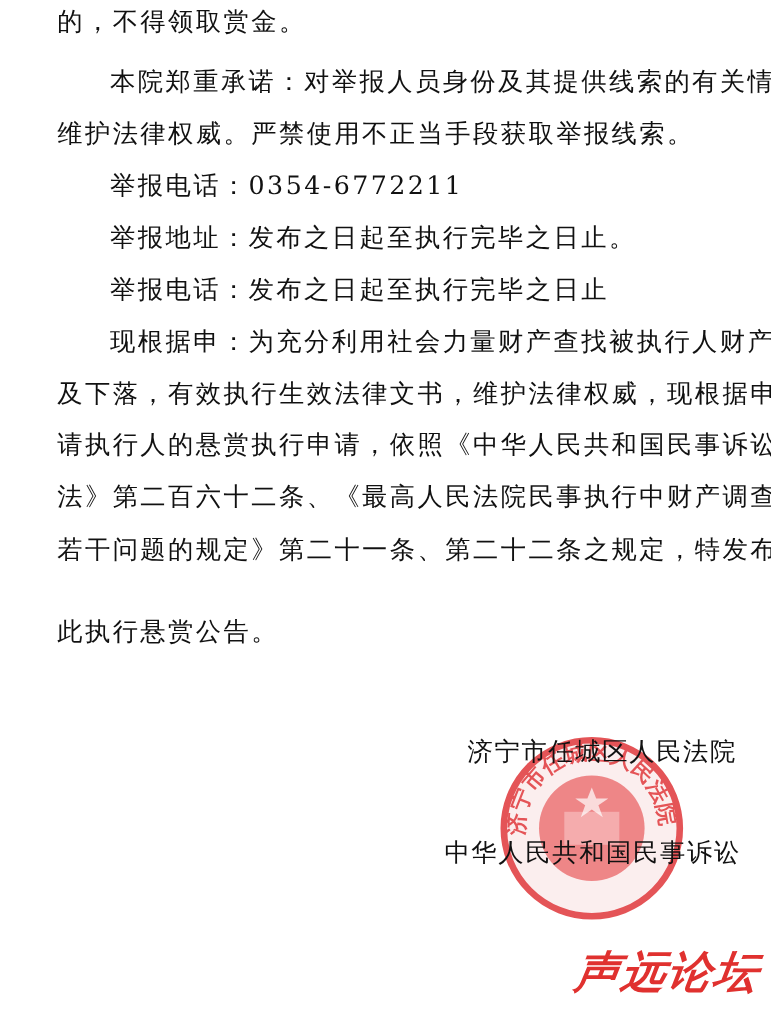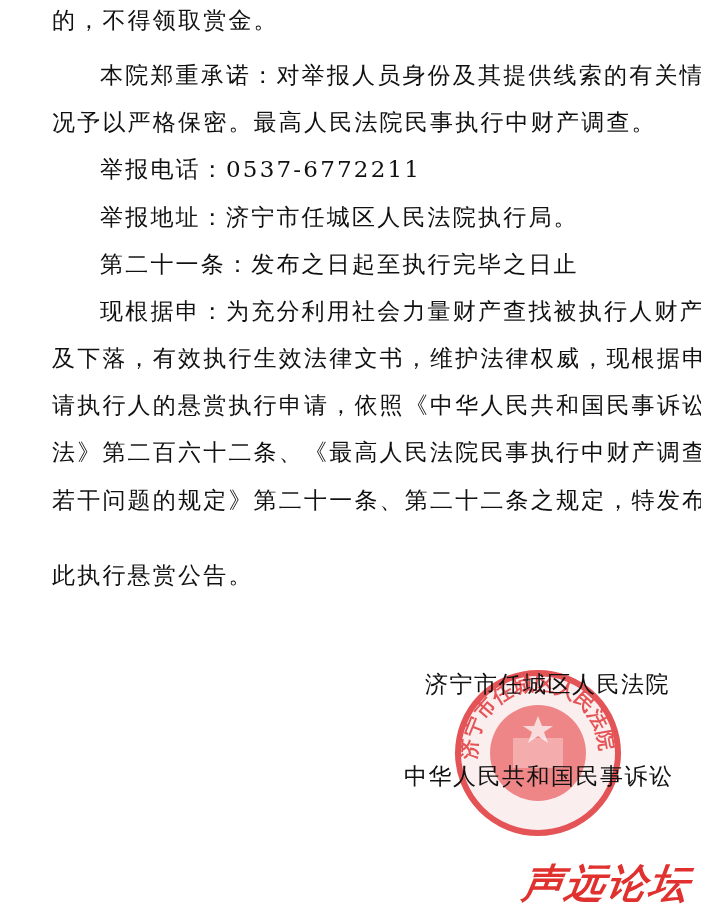--- a/index.html
+++ b/index.html
@@ -24,25 +24,25 @@
     transform: skewX(-8deg); z-index: 3;
   }
 </style>
 </head>
 <body>
 
 <div>
   <div class="line flush" style="top:6px">的，不得领取赏金。</div>
 
   <div class="line indent" style="top:61px">本院郑重承诺：对举报人员身份及其提供线索的有关情</div>
-  <div class="line flush" style="top:108px">况予以严格保密。最高人民法院民事执行中财产调查。</div>
+  <div class="line flush" style="top:108px">维护法律权威。严禁使用不正当手段获取举报线索。</div>
 
-  <div class="line indent" style="top:155px">举报电话：0537-6772211</div>
-  <div class="line indent" style="top:203px">举报地址：济宁市任城区人民法院执行局。</div>
-  <div class="line indent" style="top:250px">第二十一条：发布之日起至执行完毕之日止</div>
+  <div class="line indent" style="top:155px">举报电话：0354-6772211</div>
+  <div class="line indent" style="top:203px">举报地址：发布之日起至执行完毕之日止。</div>
+  <div class="line indent" style="top:250px">举报电话：发布之日起至执行完毕之日止</div>
 
   <div class="line indent" style="top:297px">现根据申：为充分利用社会力量财产查找被执行人财产</div>
   <div class="line flush" style="top:344px">及下落，有效执行生效法律文书，维护法律权威，现根据申</div>
   <div class="line flush" style="top:391px">请执行人的悬赏执行申请，依照《中华人民共和国民事诉讼</div>
   <div class="line flush" style="top:438px">法》第二百六十二条、《最高人民法院民事执行中财产调查</div>
   <div class="line flush" style="top:486px">若干问题的规定》第二十一条、第二十二条之规定，特发布</div>
   <div class="line flush" style="top:561px">此执行悬赏公告。</div>
 
   <svg class="seal" viewBox="0 0 170 170">
     <defs>

